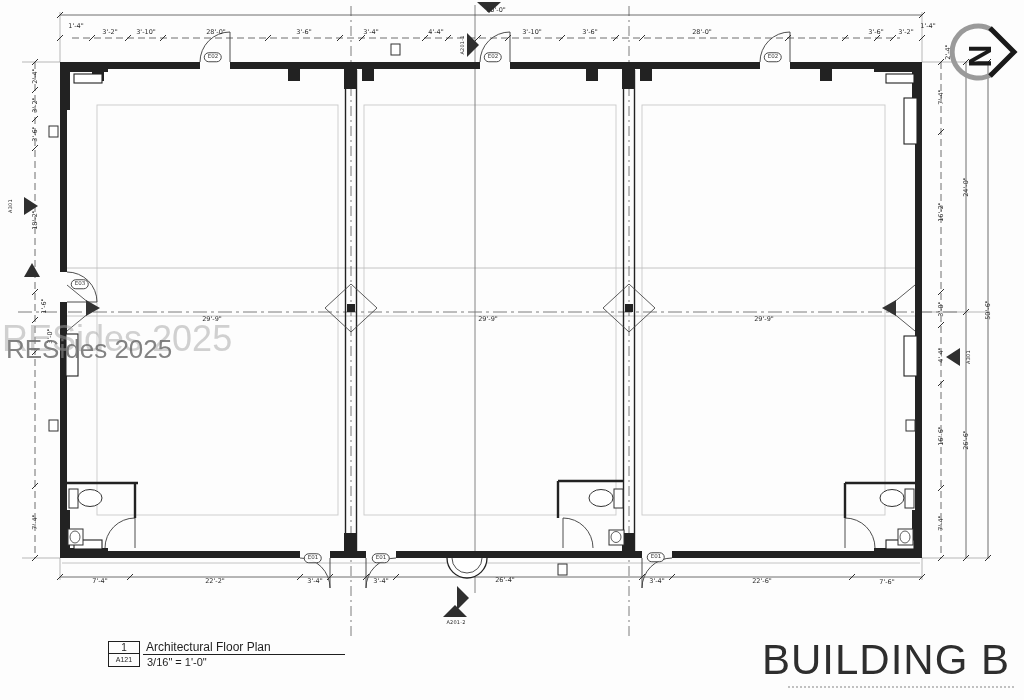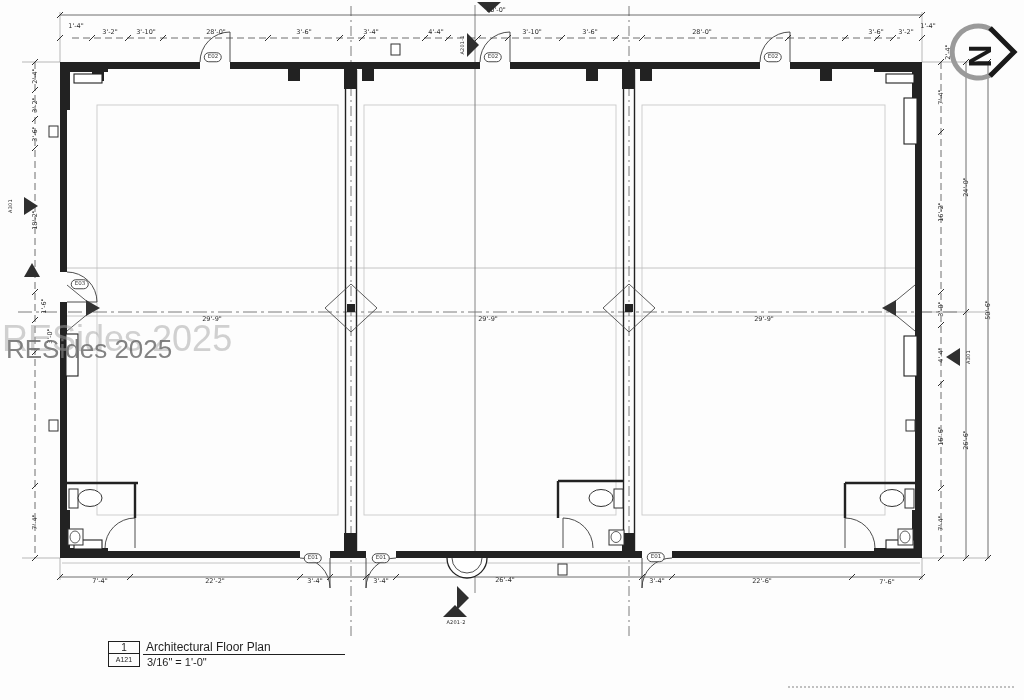--- a/index.html
+++ b/index.html
@@ -254,15 +254,16 @@
   <div id="title-block">
     <div id="tb-box">
       <span id="tb-num">1</span>
       <span id="tb-sheet">A121</span>
     </div>
     <span id="tb-title">Architectural Floor Plan</span>
     <div id="tb-rule"></div>
     <span id="tb-scale">3/16" = 1'-0"</span>
   </div>
 
+  <div id="building-title">BUILDING B</div>
 
   <div id="fineprint"></div>
 </div>
 
 </body></html>

